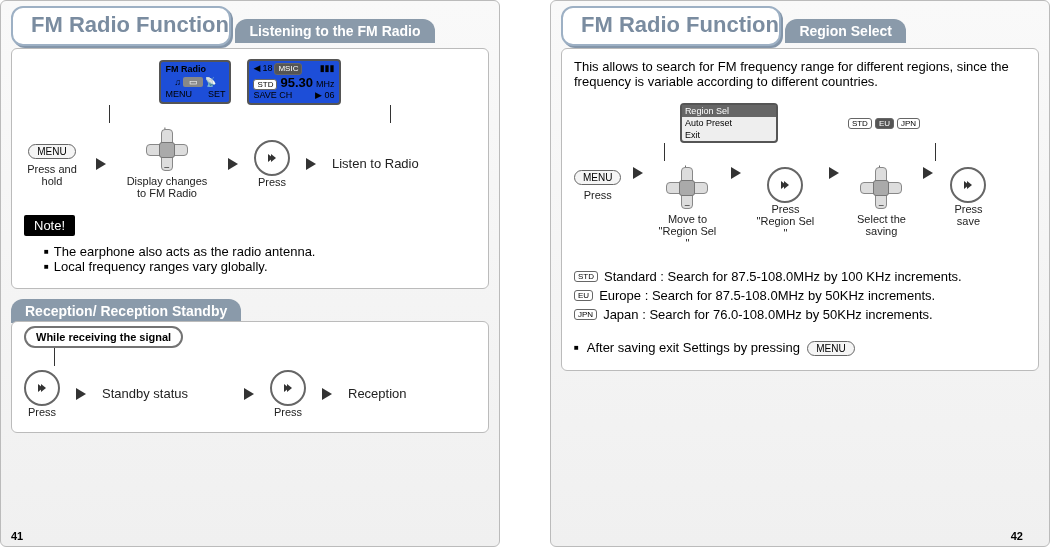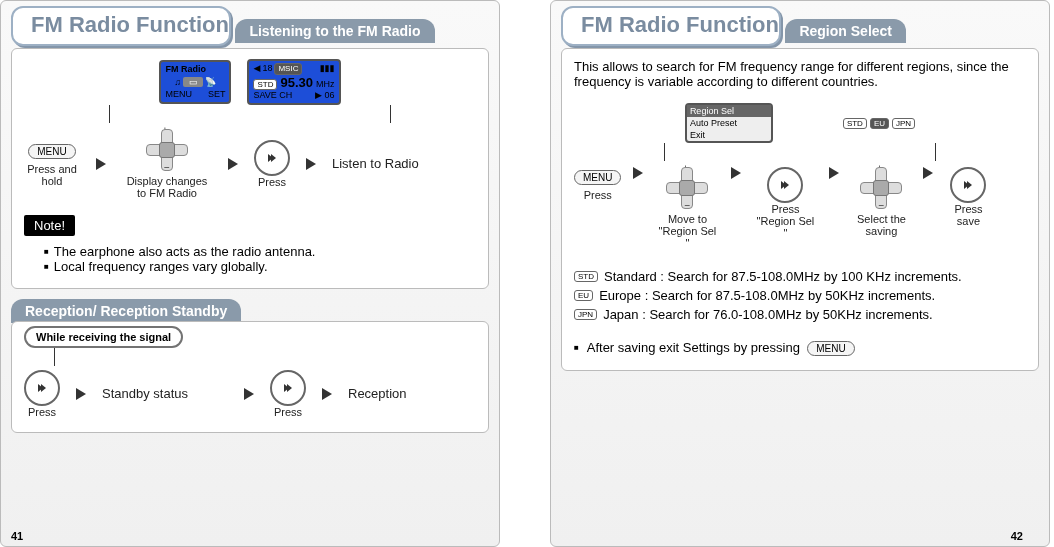--- a/index.html
+++ b/index.html
@@ -113,21 +113,21 @@
     position:absolute; bottom:4px; font-size:11px; font-weight:bold;
   }
   .pagefoot.left { left:10px; }
   .pagefoot.right { right:26px; }
   .callout-pill {
     border:2px solid #737373; border-radius:14px; padding:3px 10px; font-size:11px; font-weight:bold;
     display:inline-block; background:#fff;
   }
   .tick { width:1px; height:18px; background:#333; margin:0 auto; }
   .regionbox {
-    border:2px solid #555; border-radius:4px; width:88px; font-size:9px; background:#eee;
+    border:2px solid #555; border-radius:4px; width:98px; font-size:9px; background:#eee;
   }
   .regionbox .hdr { background:#666; color:#fff; padding:1px 3px; }
   .regionbox div { padding:1px 3px; }
   .tri { display:inline-block; border-left:5px solid #333; border-top:4px solid transparent; border-bottom:4px solid transparent; }
   .tri + .tri { margin-left:-2px; }
 </style>
 </head>
 <body>
 
 <div class="page">

